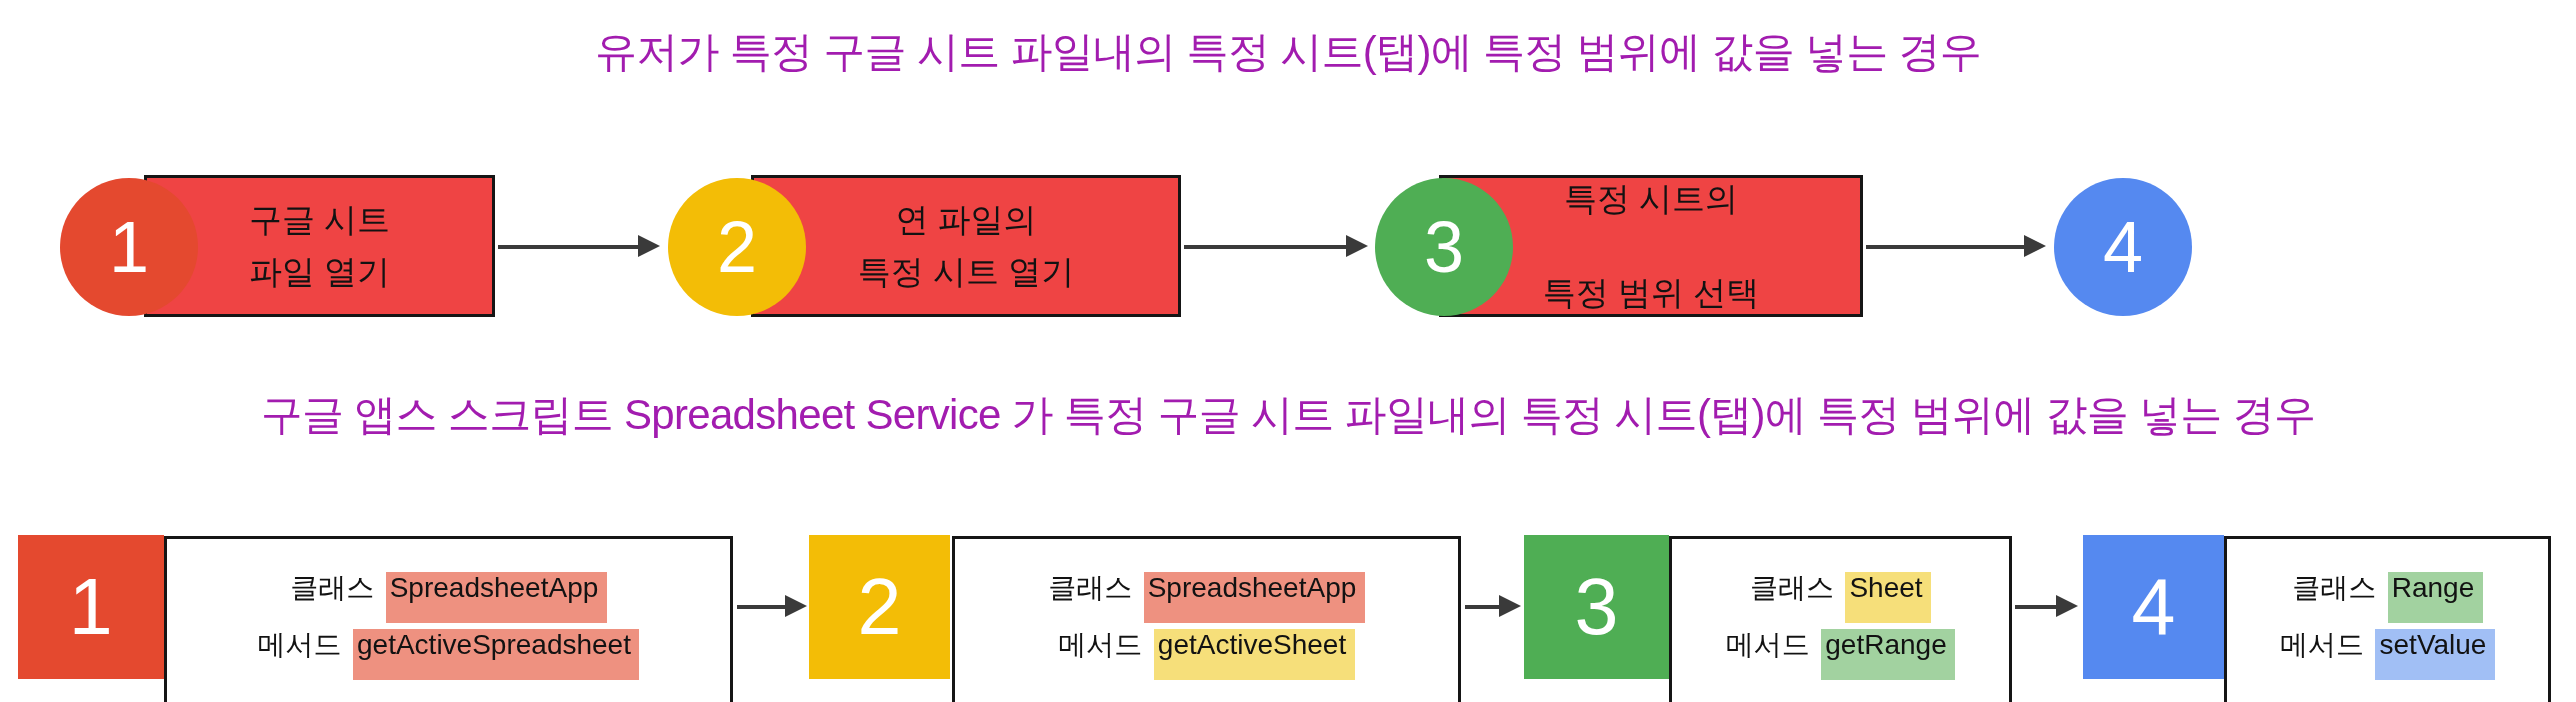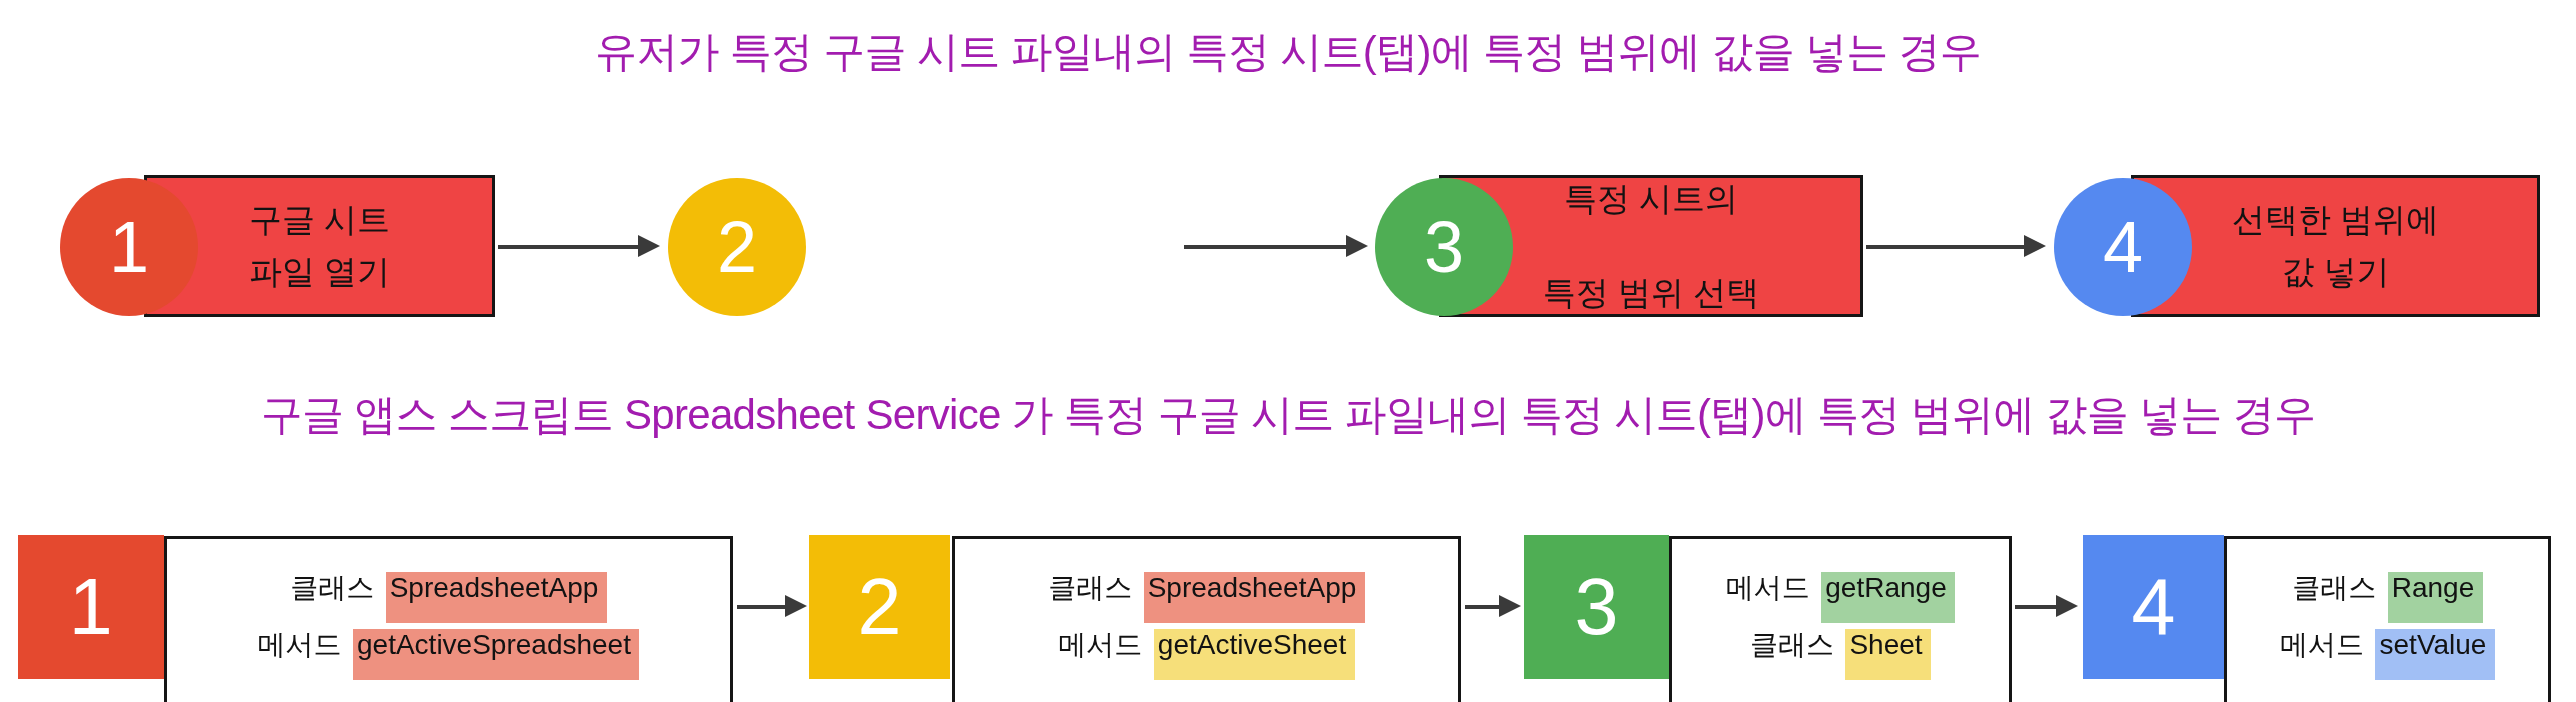--- a/index.html
+++ b/index.html
@@ -104,27 +104,27 @@
 
 <div class="canvas">
 
   <div class="title" id="title-user">유저가 특정 구글 시트 파일내의 특정 시트(탭)에 특정 범위에 값을 넣는 경우</div>
   <div class="title" id="title-script">구글 앱스 스크립트 Spreadsheet Service 가 특정 구글 시트 파일내의 특정 시트(탭)에 특정 범위에 값을 넣는 경우</div>
 
   <div class="r1-box" id="b1">
     <div>구글 시트</div>
     <div>파일 열기</div>
   </div>
+  <div class="r1-box" id="b2">
+    <div>연 파일의</div>
+    <div>특정 시트 열기</div>
+  </div>
   <div class="r1-box" id="b3">
     <div>특정 시트의</div>
     <div>특정 범위 선택</div>
-  </div>
-  <div class="r1-box" id="b4">
-    <div>선택한 범위에</div>
-    <div>값 넣기</div>
   </div>
 
   <div class="r1-circle" id="c1" style="background-color: rgb(228, 73, 47);">1</div>
   <div class="r1-circle" id="c2" style="background-color: rgb(243, 189, 6);">2</div>
   <div class="r1-circle" id="c3" style="background-color: rgb(79, 174, 84);">3</div>
   <div class="r1-circle" id="c4" style="background-color: rgb(85, 137, 240);">4</div>
 
   <div class="arrow" id="a1"></div>
   <div class="arrow" id="a2"></div>
   <div class="arrow" id="a3"></div>
@@ -147,24 +147,24 @@
     <div>
       <span class="label-part">클래스</span><span class="hl" style="background-color: rgb(238, 145, 128);">SpreadsheetApp</span>
     </div>
     <div>
       <span class="label-part">메서드</span><span class="hl" style="background-color: rgb(246, 223, 122);">getActiveSheet</span>
     </div>
   </div>
 
   <div class="r2-box" id="m3">
     <div>
-      <span class="label-part">메서드</span><span class="hl" style="background-color: rgb(162, 210, 160);">getRange</span>
+      <span class="label-part">클래스</span><span class="hl" style="background-color: rgb(246, 223, 122);">Sheet</span>
     </div>
     <div>
-      <span class="label-part">클래스</span><span class="hl" style="background-color: rgb(246, 223, 122);">Sheet</span>
+      <span class="label-part">메서드</span><span class="hl" style="background-color: rgb(162, 210, 160);">getRange</span>
     </div>
   </div>
 
   <div class="r2-box" id="m4">
     <div>
       <span class="label-part">클래스</span><span class="hl" style="background-color: rgb(162, 210, 160);">Range</span>
     </div>
     <div>
       <span class="label-part">메서드</span><span class="hl" style="background-color: rgb(161, 191, 245);">setValue</span>
     </div>

